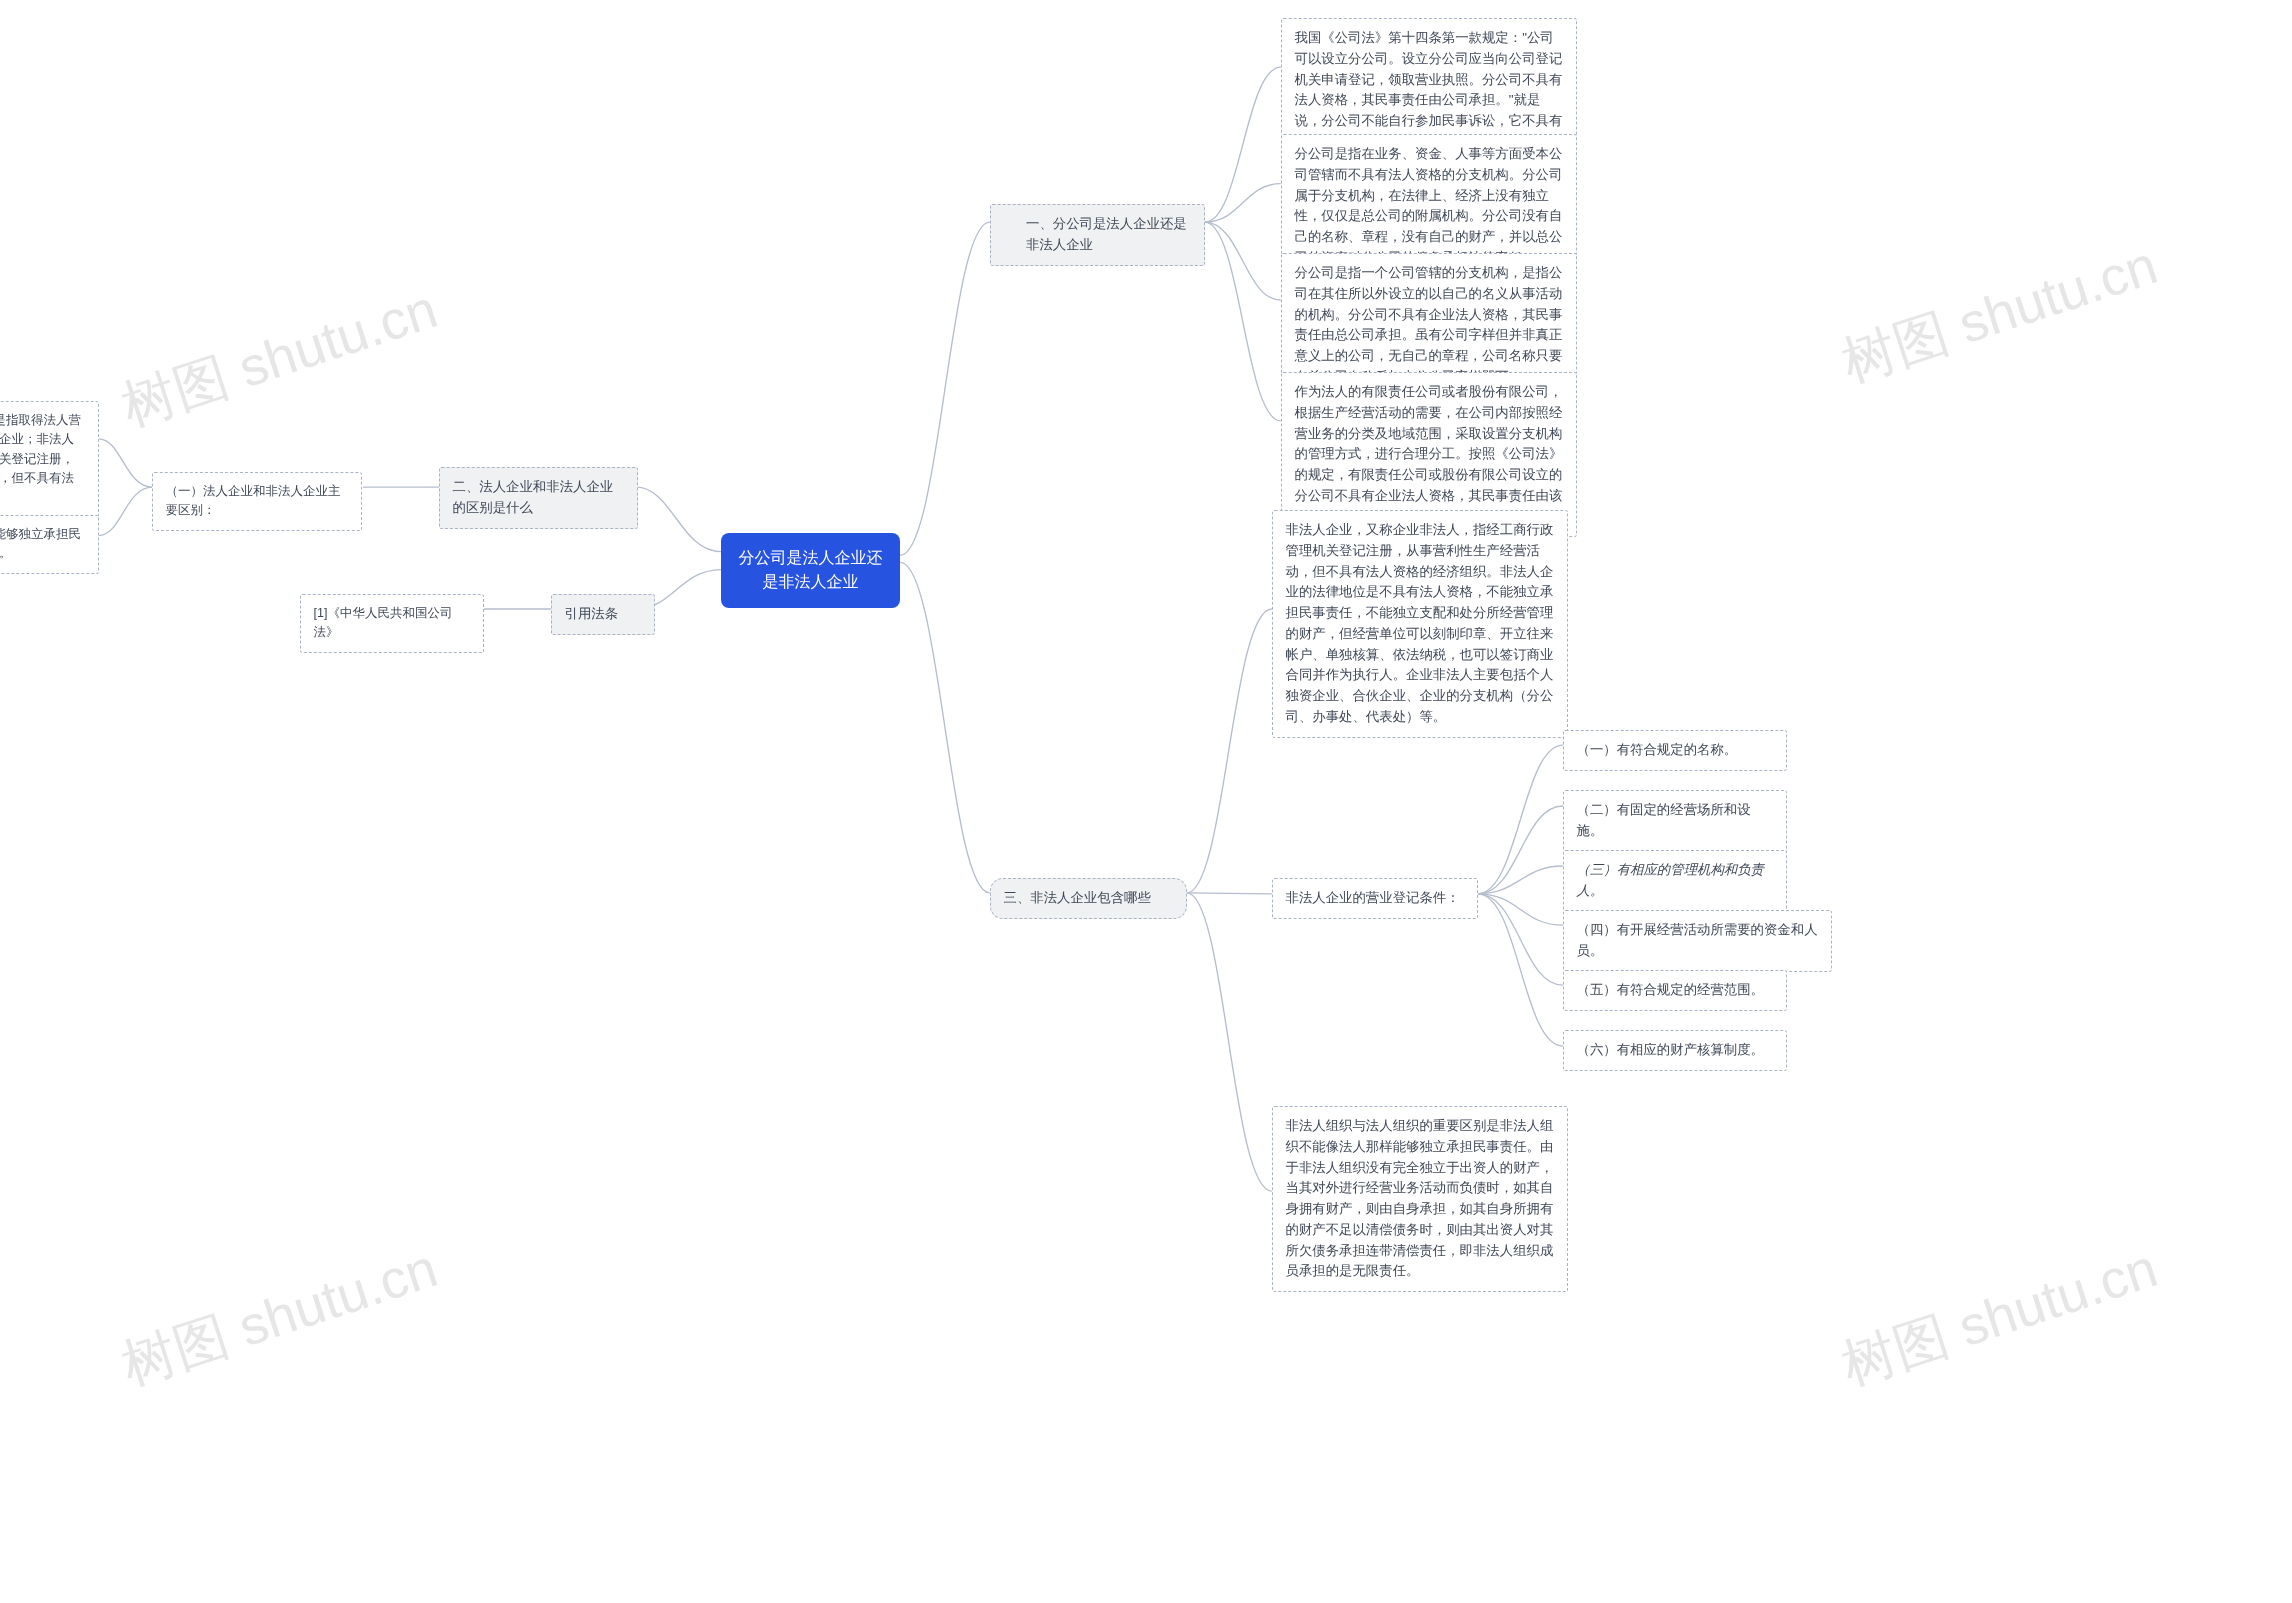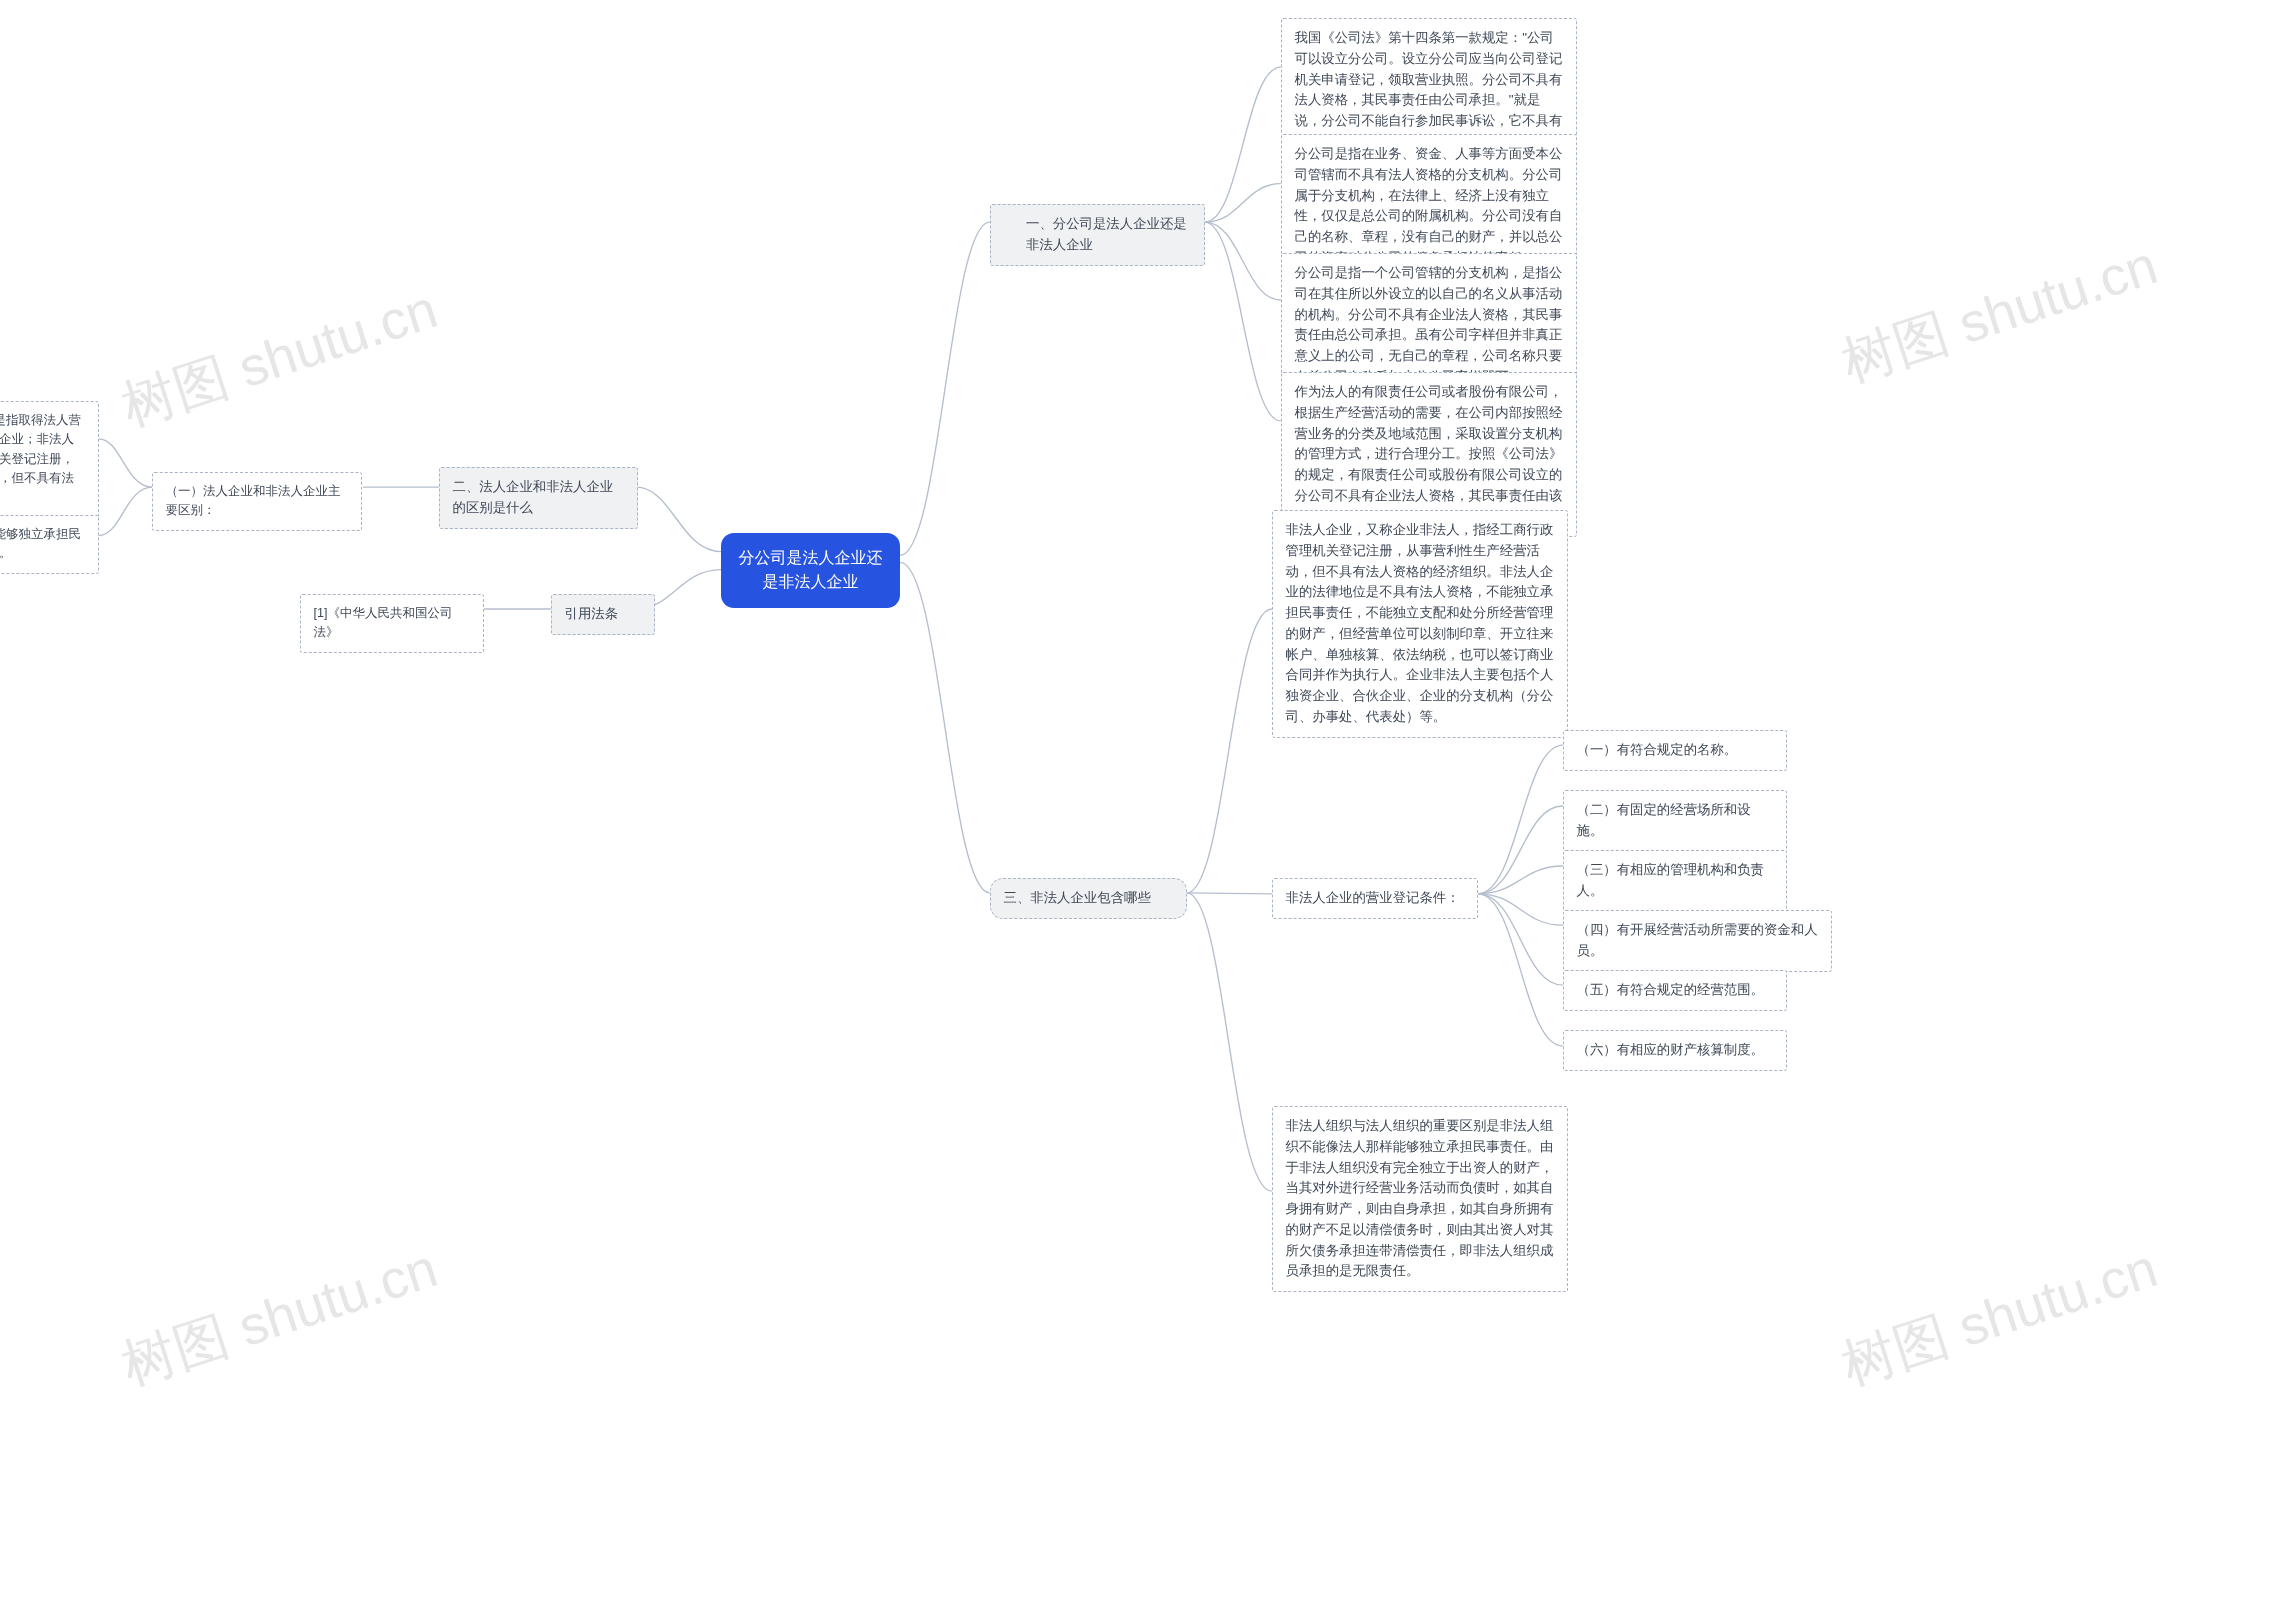--- a/index.html
+++ b/index.html
@@ -35,21 +35,21 @@
     z-index: 2;
   }
   .root {
     background: #2653e0;
     color: #fff;
     border: none;
     padding: 12.5px 16px;
     font-size: 16px;
     font-weight: 500;
     text-align: center;
-    border-radius: 13px;
+    border-radius: 8px;
   }
   .branch {
     background: #f0f1f3;
     border: 1.3px dashed #a9b3c6;
     padding: 9px 12.5px;
     color: #3e4756;
     border-radius: 2.7px;
   }
   .leaf {
     background: #ffffff;
@@ -118,21 +118,21 @@
 <div class="node leaf wide" style="top:134px; left:1281px;">分公司是指在业务、资金、人事等方面受本公司管辖而不具有法人资格的分支机构。分公司属于分支机构，在法律上、经济上没有独立性，仅仅是总公司的附属机构。分公司没有自己的名称、章程，没有自己的财产，并以总公司的资产对分公司的债务承担法律责任。</div>
 <div class="node leaf wide" style="top:253px; left:1281px;">分公司是指一个公司管辖的分支机构，是指公司在其住所以外设立的以自己的名义从事活动的机构。分公司不具有企业法人资格，其民事责任由总公司承担。虽有公司字样但并非真正意义上的公司，无自己的章程，公司名称只要在总公司名称后加上分公司字样即可。</div>
 <div class="node leaf wide" style="top:372px; left:1281px;">作为法人的有限责任公司或者股份有限公司，根据生产经营活动的需要，在公司内部按照经营业务的分类及地域范围，采取设置分支机构的管理方式，进行合理分工。按照《公司法》的规定，有限责任公司或股份有限公司设立的分公司不具有企业法人资格，其民事责任由该总公司承担。</div>
 
 <div class="node branch" style="top:878px; left:990px; width:197px;border-radius:13px;">三、非法人企业包含哪些</div>
 <div class="node leaf wide" style="top:510px; left:1272px;">非法人企业，又称企业非法人，指经工商行政管理机关登记注册，从事营利性生产经营活动，但不具有法人资格的经济组织。非法人企业的法律地位是不具有法人资格，不能独立承担民事责任，不能独立支配和处分所经营管理的财产，但经营单位可以刻制印章、开立往来帐户、单独核算、依法纳税，也可以签订商业合同并作为执行人。企业非法人主要包括个人独资企业、合伙企业、企业的分支机构（分公司、办事处、代表处）等。</div>
 
 <div class="node leaf" style="top:878px; left:1272px; width:206px;">非法人企业的营业登记条件：</div>
 <div class="node leaf small" style="top:730px; left:1563px;">（一）有符合规定的名称。</div>
 <div class="node leaf small" style="top:790px; left:1563px;">（二）有固定的经营场所和设施。</div>
-<div class="node leaf small" style="top:850px; left:1563px;">（三）有相应的管理机构和负责人。</div>
+<div class="node leaf small" style="top:850px; left:1563px;font-style:italic;">（三）有相应的管理机构和负责人。</div>
 <div class="node leaf med" style="top:910px; left:1563px;">（四）有开展经营活动所需要的资金和人员。</div>
 <div class="node leaf small" style="top:970px; left:1563px;">（五）有符合规定的经营范围。</div>
 <div class="node leaf small" style="top:1030px; left:1563px;">（六）有相应的财产核算制度。</div>
 
 <div class="node leaf wide" style="top:1106px; left:1272px;">非法人组织与法人组织的重要区别是非法人组织不能像法人那样能够独立承担民事责任。由于非法人组织没有完全独立于出资人的财产，当其对外进行经营业务活动而负债时，如其自身拥有财产，则由自身承担，如其自身所拥有的财产不足以清偿债务时，则由其出资人对其所欠债务承担连带清偿责任，即非法人组织成员承担的是无限责任。</div>
 
 <div class="node branch" style="top:467px; left:439px; width:199px;">二、法人企业和非法人企业的区别是什么</div>
 <div class="node leaf" style="top:472px; left:152px; width:210px; font-size:12.5px;">（一）法人企业和非法人企业主要区别：</div>
 <div class="node leaf" style="top:401px; left:-152px; width:251px; font-size:12.5px;">1、概念区别。法人企业是指取得法人营业执照、具有法人地位的企业；非法人企业指经工商行政管理机关登记注册，从事营利性生产经营活动，但不具有法人资格的经济组织。</div>
 <div class="node leaf" style="top:515px; left:-152px; width:251px; font-size:12.5px;">2、责任区别。法人企业能够独立承担民事责任，非法人企业不能。</div>

